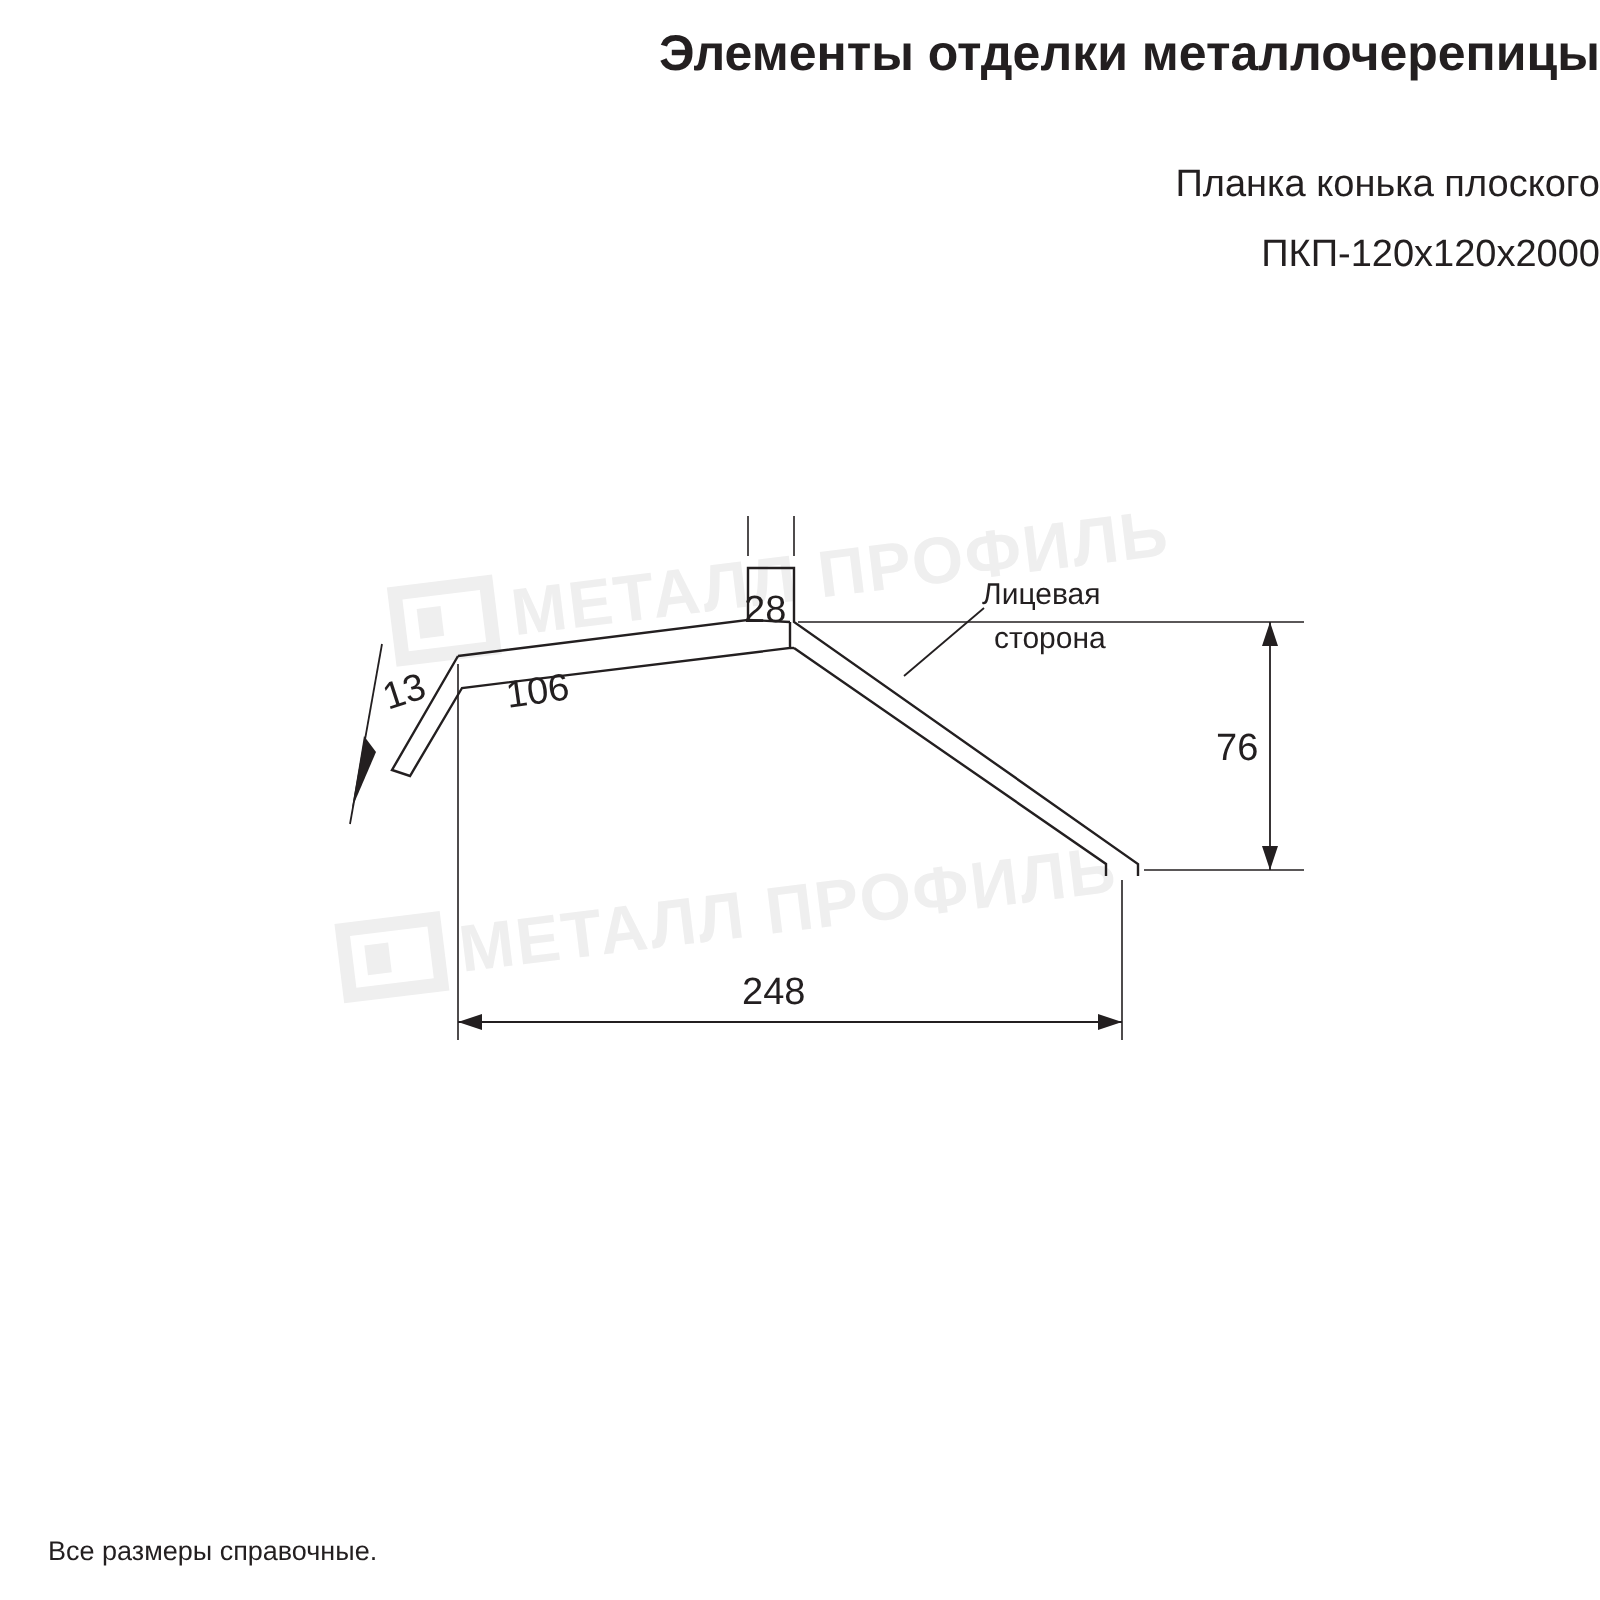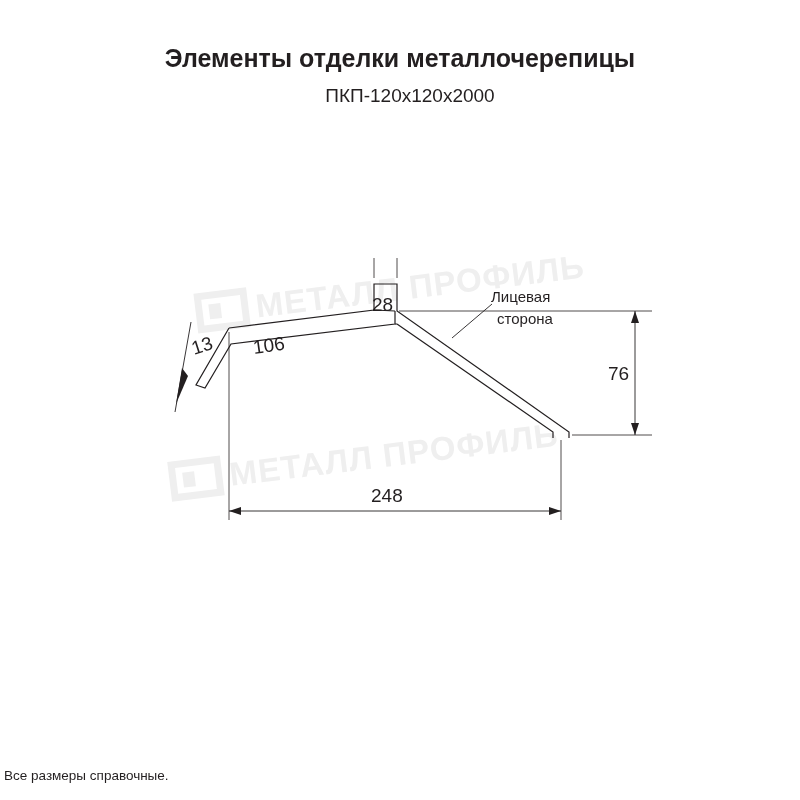--- a/index.html
+++ b/index.html
@@ -14,22 +14,22 @@
     color: #231f20;
     position: relative;
     overflow: hidden;
   }
   .page {
     position: relative;
     width: 800px;
     height: 800px;
   }
   .title-block {
-    text-align: center;
-    padding-top: 43px;
+    text-align: right;
+    padding-top: 12px;
   }
   .main-title {
     font-size: 25px;
     font-weight: bold;
     letter-spacing: 0px;
     line-height: 1.2;
   }
   .sub-title {
     font-size: 19px;
     margin-top: 39px;
@@ -43,21 +43,21 @@
   }
   .drawing {
     position: absolute;
     left: 0;
     top: 180px;
     width: 800px;
     height: 420px;
   }
   .footer {
     position: absolute;
-    left: 4px;
+    left: 24px;
     bottom: 14px;
     font-size: 13.5px;
     line-height: 1.45;
   }
   .footer div {
     white-space: nowrap;
   }
   svg { display: block; }
   .dimtext {
     font-family: "Liberation Sans", sans-serif;
@@ -77,20 +77,21 @@
     letter-spacing: 1px;
   }
 </style>
 </head>
 <body>
 
 <div class="page">
 
   <div class="title-block">
     <div class="main-title">Элементы отделки металлочерепицы</div>
+    <div class="sub-title">Планка конька плоского</div>
     <div class="sub-title2">ПКП-120х120х2000</div>
   </div>
 
   <div class="drawing">
     <svg width="800" height="420" viewBox="0 0 800 420">
 
       <g opacity="1">
         <g transform="rotate(-7 400 110)">
           <text class="wm" x="255" y="120">МЕТАЛЛ ПРОФИЛЬ</text>
           <g>

